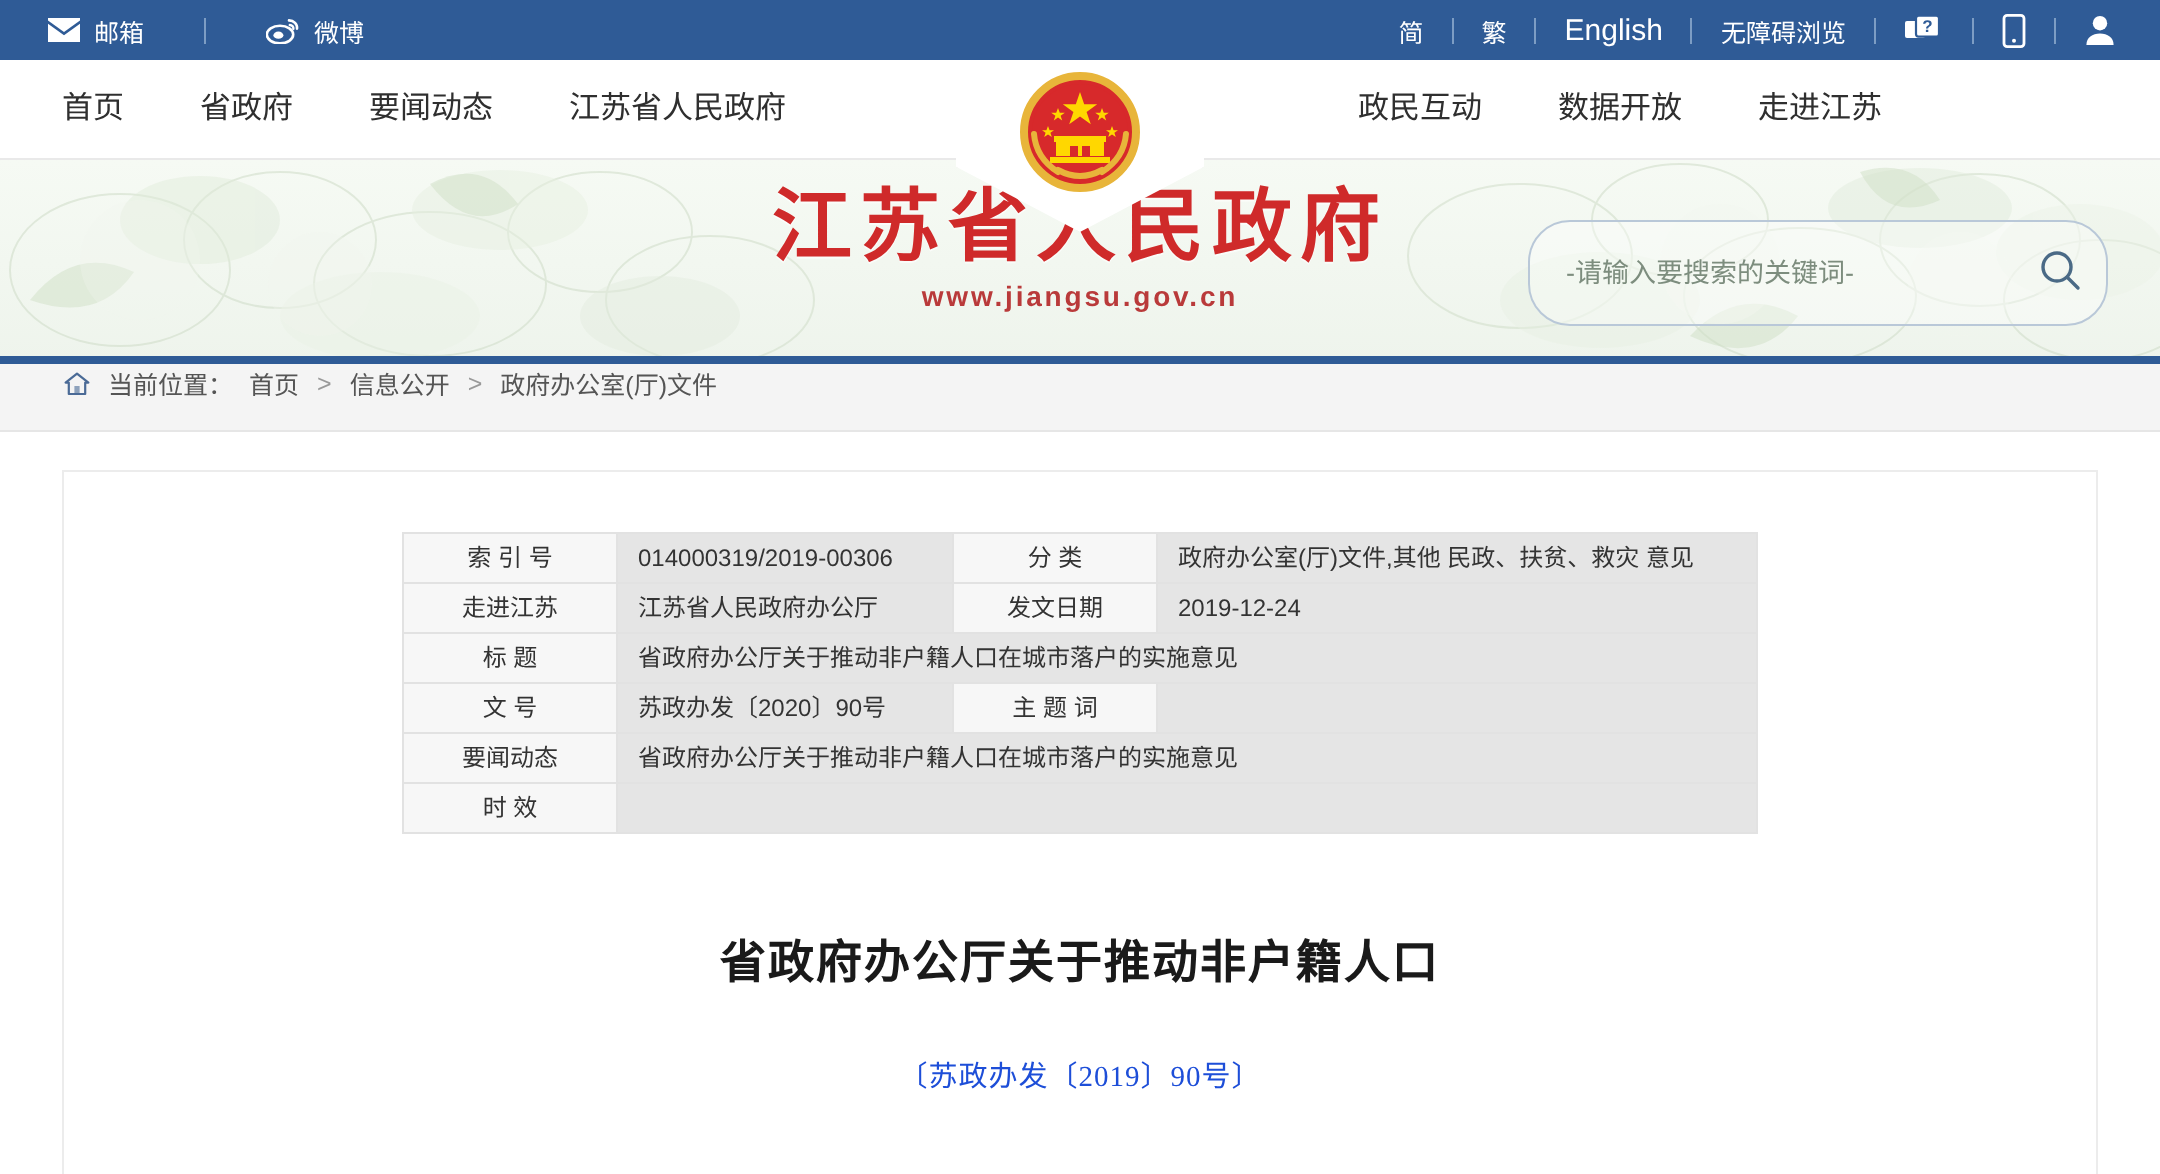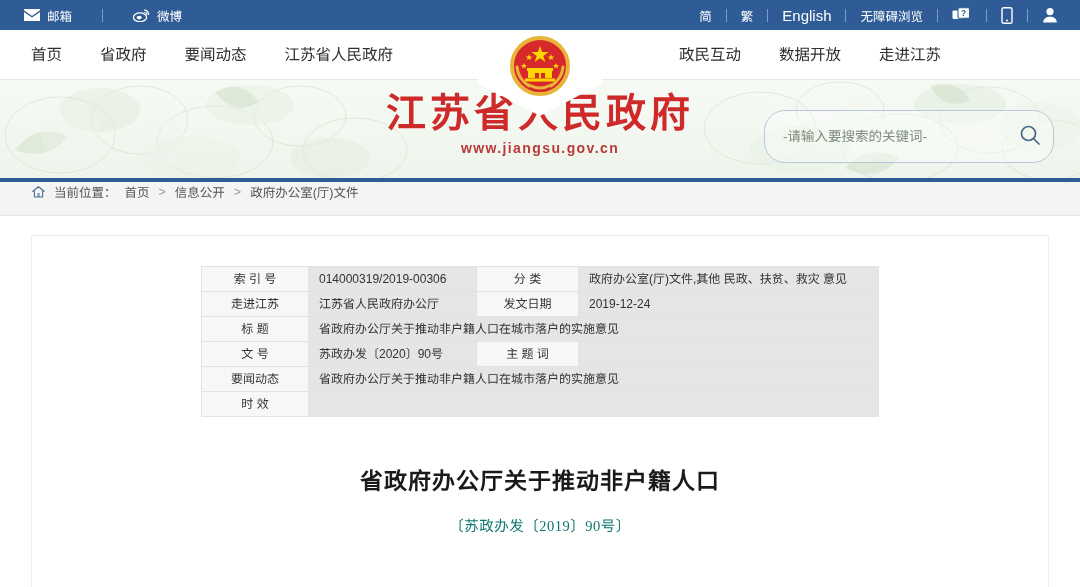--- a/index.html
+++ b/index.html
@@ -117,23 +117,23 @@
   col.c3{ width:102px; } col.c4{ width:300px; }
 
   
   .doctitle{
     margin-top:46px; text-align:center;
     font-family:"Liberation Serif","DejaVu Serif",serif;
     font-size:23px; font-weight:bold; color:#1a1a1a;
     line-height:1.62; letter-spacing:1px;
   }
   .docnum{
-    margin-top:14px; text-align:center;
+    margin-top:26px; text-align:center;
     font-family:"Liberation Serif","DejaVu Serif",serif;
-    font-size:14.5px; color:#0f766e; letter-spacing:.5px;
+    font-size:14.5px; color:#1d4ed8; letter-spacing:.5px;
   }
 </style>
 </head>
 <body>
 
 <div class="topbar">
   <div class="topbar-left">
 
     <span class="tb-item">
       <span class="tb-icon">

